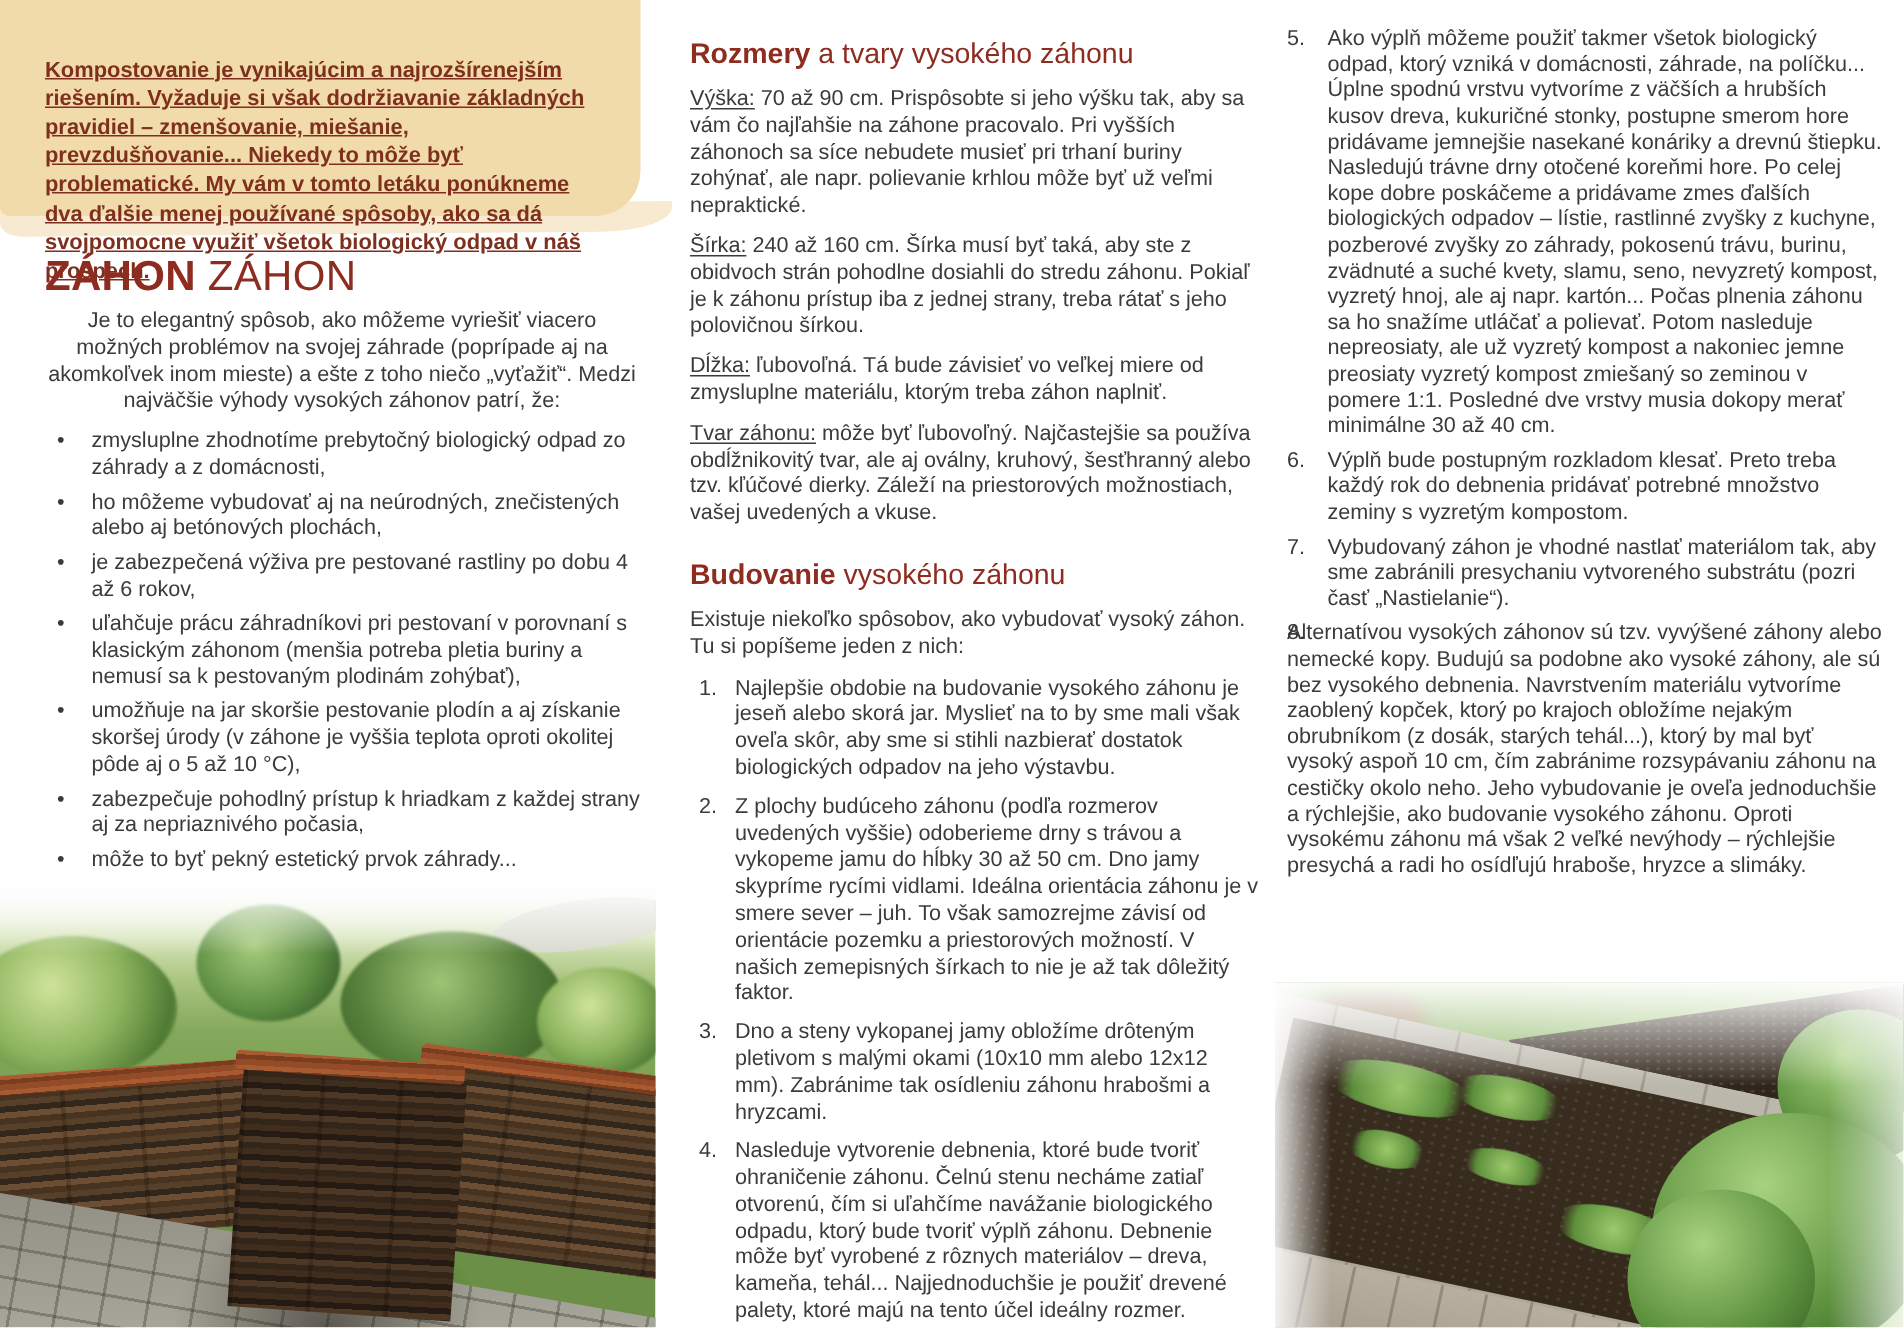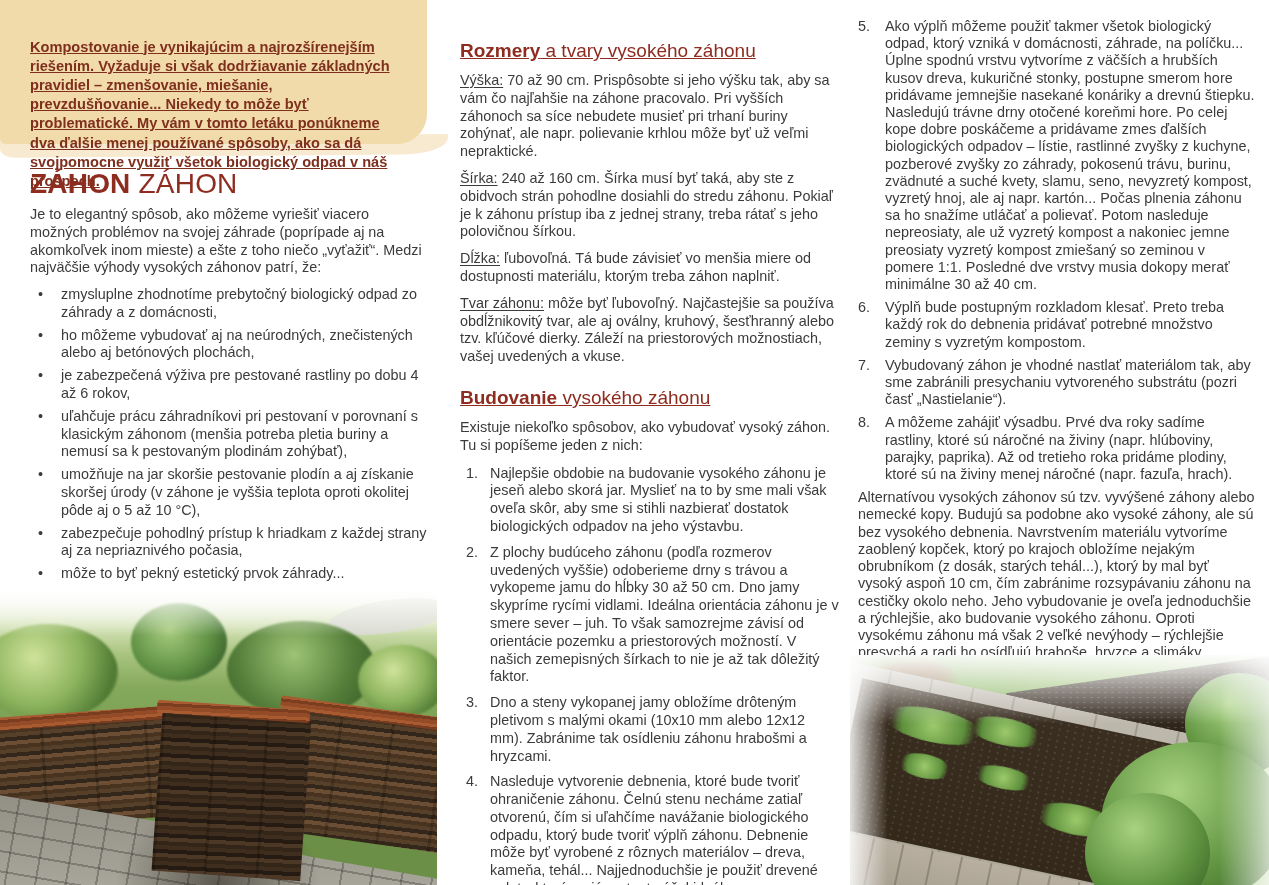--- a/index.html
+++ b/index.html
@@ -21,26 +21,26 @@
     position:absolute; left:30px; top:23px; width:370px;
     font-size:14.6px; line-height:19.2px; font-weight:bold; color:#7e2f1d;text-decoration:underline;
   }
   
   .col-left  { position:absolute; left:30px;  top:0; width:398px; }
   .col-mid   { position:absolute; left:460px; top:0; width:380px; }
   .col-right { position:absolute; left:858px; top:0; width:398px; }
 
   .left-title { position:absolute; left:0; top:168px; margin:0; font-size:28px; color:#8e2c20; font-weight:400; letter-spacing:.2px; }
   .left-title .accent { font-weight:bold; }
-  .left-intro { position:absolute; left:0; top:206px; width:396px; margin:0; font-size:14.4px; line-height:17.8px; }
+  .left-intro { position:absolute; left:0; top:206px; width:396px; margin:0; font-size:14.4px; line-height:17.8px;text-align:center; }
   .bullet-list { position:absolute; left:0; top:286px; width:398px; margin:0; padding:0; list-style:none; }
   .bullet-list li { position:relative; padding-left:31px; margin:0 0 5px; font-size:14.4px; line-height:17.8px; }
   .bullet-list .marker { position:absolute; left:8px; top:0; }
 
-  h2.section { margin:40px 0 10px; font-size:19px; color:#8e2c20; font-weight:400;text-decoration:underline; }
+  h2.section { margin:26px 0 10px; font-size:19px; color:#8e2c20; font-weight:400; }
   h2.section .accent { font-weight:bold; }
   h2.section.second { margin-top:21px; }
   .dim-para { margin:0 0 9px; font-size:14.4px; line-height:17.8px; }
   .lead { text-decoration:underline; text-underline-offset:2px; }
   .list-intro { margin:0 0 10px; font-size:14.4px; line-height:17.8px; white-space:pre-line; }
 
   ol.steps { margin:0; padding:0; list-style:none; }
   ol.steps li { position:relative; padding-left:30px; margin:0 0 8px; font-size:14.4px; line-height:17.8px; }
   ol.steps .num { position:absolute; left:6px; top:0; }
 
@@ -150,40 +150,40 @@
       <li><span class="marker">•</span><span>umožňuje na jar skoršie pestovanie plodín a aj získanie skoršej úrody (v záhone je vyššia teplota oproti okolitej pôde aj o 5 až 10 °C),</span></li>
       <li><span class="marker">•</span><span>zabezpečuje pohodlný prístup k hriadkam z každej strany aj za nepriaznivého počasia,</span></li>
       <li><span class="marker">•</span><span>môže to byť pekný estetický prvok záhrady...</span></li>
     </ul>
   </div>
 
   <div class="col-mid">
     <h2 class="section"><span class="accent">Rozmery</span><span> a tvary vysokého záhonu</span></h2>
     <p class="dim-para"><span class="lead">Výška:</span><span> 70 až 90 cm. Prispôsobte si jeho výšku tak, aby sa vám čo najľahšie na záhone pracovalo. Pri vyšších záhonoch sa síce nebudete musieť pri trhaní buriny zohýnať, ale napr. polievanie krhlou môže byť už veľmi nepraktické.</span></p>
     <p class="dim-para"><span class="lead">Šírka:</span><span> 240 až 160 cm. Šírka musí byť taká, aby ste z obidvoch strán pohodlne dosiahli do stredu záhonu. Pokiaľ je k záhonu prístup iba z jednej strany, treba rátať s jeho polovičnou šírkou.</span></p>
-    <p class="dim-para"><span class="lead">Dĺžka:</span><span> ľubovoľná. Tá bude závisieť vo menšia miere od dostupnosti materiálu, ktorým treba záhon naplniť.</span></p>
+    <p class="dim-para"><span class="lead">Dĺžka:</span><span> ľubovoľná. Tá bude závisieť vo veľkej miere od zmysluplne materiálu, ktorým treba záhon naplniť.</span></p>
     <p class="dim-para"><span class="lead">Tvar záhonu:</span><span> môže byť ľubovoľný. Najčastejšie sa používa obdĺžnikovitý tvar, ale aj oválny, kruhový, šesťhranný alebo tzv. kľúčové dierky. Záleží na priestorových možnostiach, vašej uvedených a vkuse.</span></p>
 
     <h2 class="section second"><span class="accent">Budovanie</span><span> vysokého záhonu</span></h2>
     <p class="list-intro">Existuje niekoľko spôsobov, ako vybudovať vysoký záhon.
 Tu si popíšeme jeden z nich:</p>
     <ol class="steps">
       <li><span class="num">1.</span><span>Najlepšie obdobie na budovanie vysokého záhonu je jeseň alebo skorá jar. Myslieť na to by sme mali však oveľa skôr, aby sme si stihli nazbierať dostatok biologických odpadov na jeho výstavbu.</span></li>
       <li><span class="num">2.</span><span>Z plochy budúceho záhonu (podľa rozmerov uvedených vyššie) odoberieme drny s trávou a vykopeme jamu do hĺbky 30 až 50 cm. Dno jamy skypríme rycími vidlami. Ideálna orientácia záhonu je v smere sever – juh. To však samozrejme závisí od orientácie pozemku a priestorových možností. V našich zemepisných šírkach to nie je až tak dôležitý faktor.</span></li>
       <li><span class="num">3.</span><span>Dno a steny vykopanej jamy obložíme drôteným pletivom s malými okami (10x10 mm alebo 12x12 mm). Zabránime tak osídleniu záhonu hrabošmi a hryzcami.</span></li>
       <li><span class="num">4.</span><span>Nasleduje vytvorenie debnenia, ktoré bude tvoriť ohraničenie záhonu. Čelnú stenu necháme zatiaľ otvorenú, čím si uľahčíme navážanie biologického odpadu, ktorý bude tvoriť výplň záhonu. Debnenie môže byť vyrobené z rôznych materiálov – dreva, kameňa, tehál... Najjednoduchšie je použiť drevené palety, ktoré majú na tento účel ideálny rozmer. Vnútornú stranu debnenia vyložíme nopovou izolačnou fóliou. Tá nám ochráni drevené debnenie pred vlhkosťou z vnútra a zamedzí nadmernému odparovaniu vody z výplne záhonu.</span></li>
     </ol>
   </div>
 
   <div class="col-right">
     <ol class="steps">
       <li><span class="num">5.</span><span>Ako výplň môžeme použiť takmer všetok biologický odpad, ktorý vzniká v domácnosti, záhrade, na políčku... Úplne spodnú vrstvu vytvoríme z väčších a hrubších kusov dreva, kukuričné stonky, postupne smerom hore pridávame jemnejšie nasekané konáriky a drevnú štiepku. Nasledujú trávne drny otočené koreňmi hore. Po celej kope dobre poskáčeme a pridávame zmes ďalších biologických odpadov – lístie, rastlinné zvyšky z kuchyne, pozberové zvyšky zo záhrady, pokosenú trávu, burinu, zvädnuté a suché kvety, slamu, seno, nevyzretý kompost, vyzretý hnoj, ale aj napr. kartón... Počas plnenia záhonu sa ho snažíme utláčať a polievať. Potom nasleduje nepreosiaty, ale už vyzretý kompost a nakoniec jemne preosiaty vyzretý kompost zmiešaný so zeminou v pomere 1:1. Posledné dve vrstvy musia dokopy merať minimálne 30 až 40 cm.</span></li>
       <li><span class="num">6.</span><span>Výplň bude postupným rozkladom klesať. Preto treba každý rok do debnenia pridávať potrebné množstvo zeminy s vyzretým kompostom.</span></li>
       <li><span class="num">7.</span><span>Vybudovaný záhon je vhodné nastlať materiálom tak, aby sme zabránili presychaniu vytvoreného substrátu (pozri časť „Nastielanie“).</span></li>
-      <li><span class="num">8.</span><span>A môžeme zahájiť výsadbu. Prvé dva roky sadíme rastliny, ktoré sú náročné na živiny (napr. hlúboviny, parajky, paprika). Až od tretieho roka pridáme plodiny, ktoré sú na živiny menej náročné (napr. fazuľa, hrach).</span></li>
+      <li><span class="num">8.</span></li>
     </ol>
     <p class="outro">Alternatívou vysokých záhonov sú tzv. vyvýšené záhony alebo nemecké kopy. Budujú sa podobne ako vysoké záhony, ale sú bez vysokého debnenia. Navrstvením materiálu vytvoríme zaoblený kopček, ktorý po krajoch obložíme nejakým obrubníkom (z dosák, starých tehál...), ktorý by mal byť vysoký aspoň 10 cm, čím zabránime rozsypávaniu záhonu na cestičky okolo neho. Jeho vybudovanie je oveľa jednoduchšie a rýchlejšie, ako budovanie vysokého záhonu. Oproti vysokému záhonu má však 2 veľké nevýhody – rýchlejšie presychá a radi ho osídľujú hraboše, hryzce a slimáky.</p>
   </div>
 
   <div class="photo-left">
     <div class="pl-garden"></div>
     <div class="pl-path"></div>
     <div class="plant pl-p1"></div>
     <div class="plant pl-p2"></div>
     <div class="plant pl-p3"></div>

